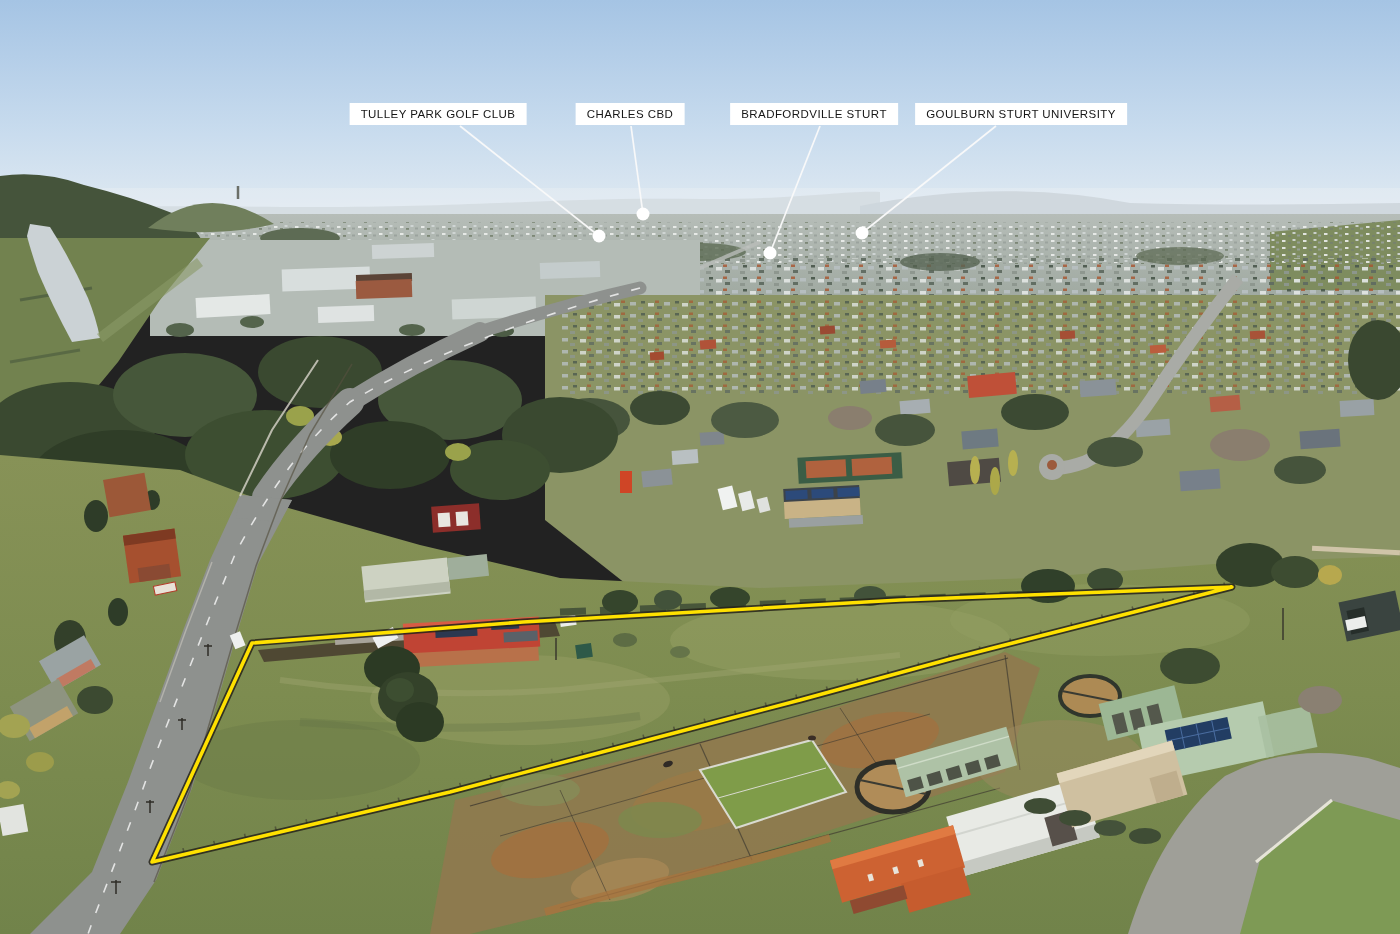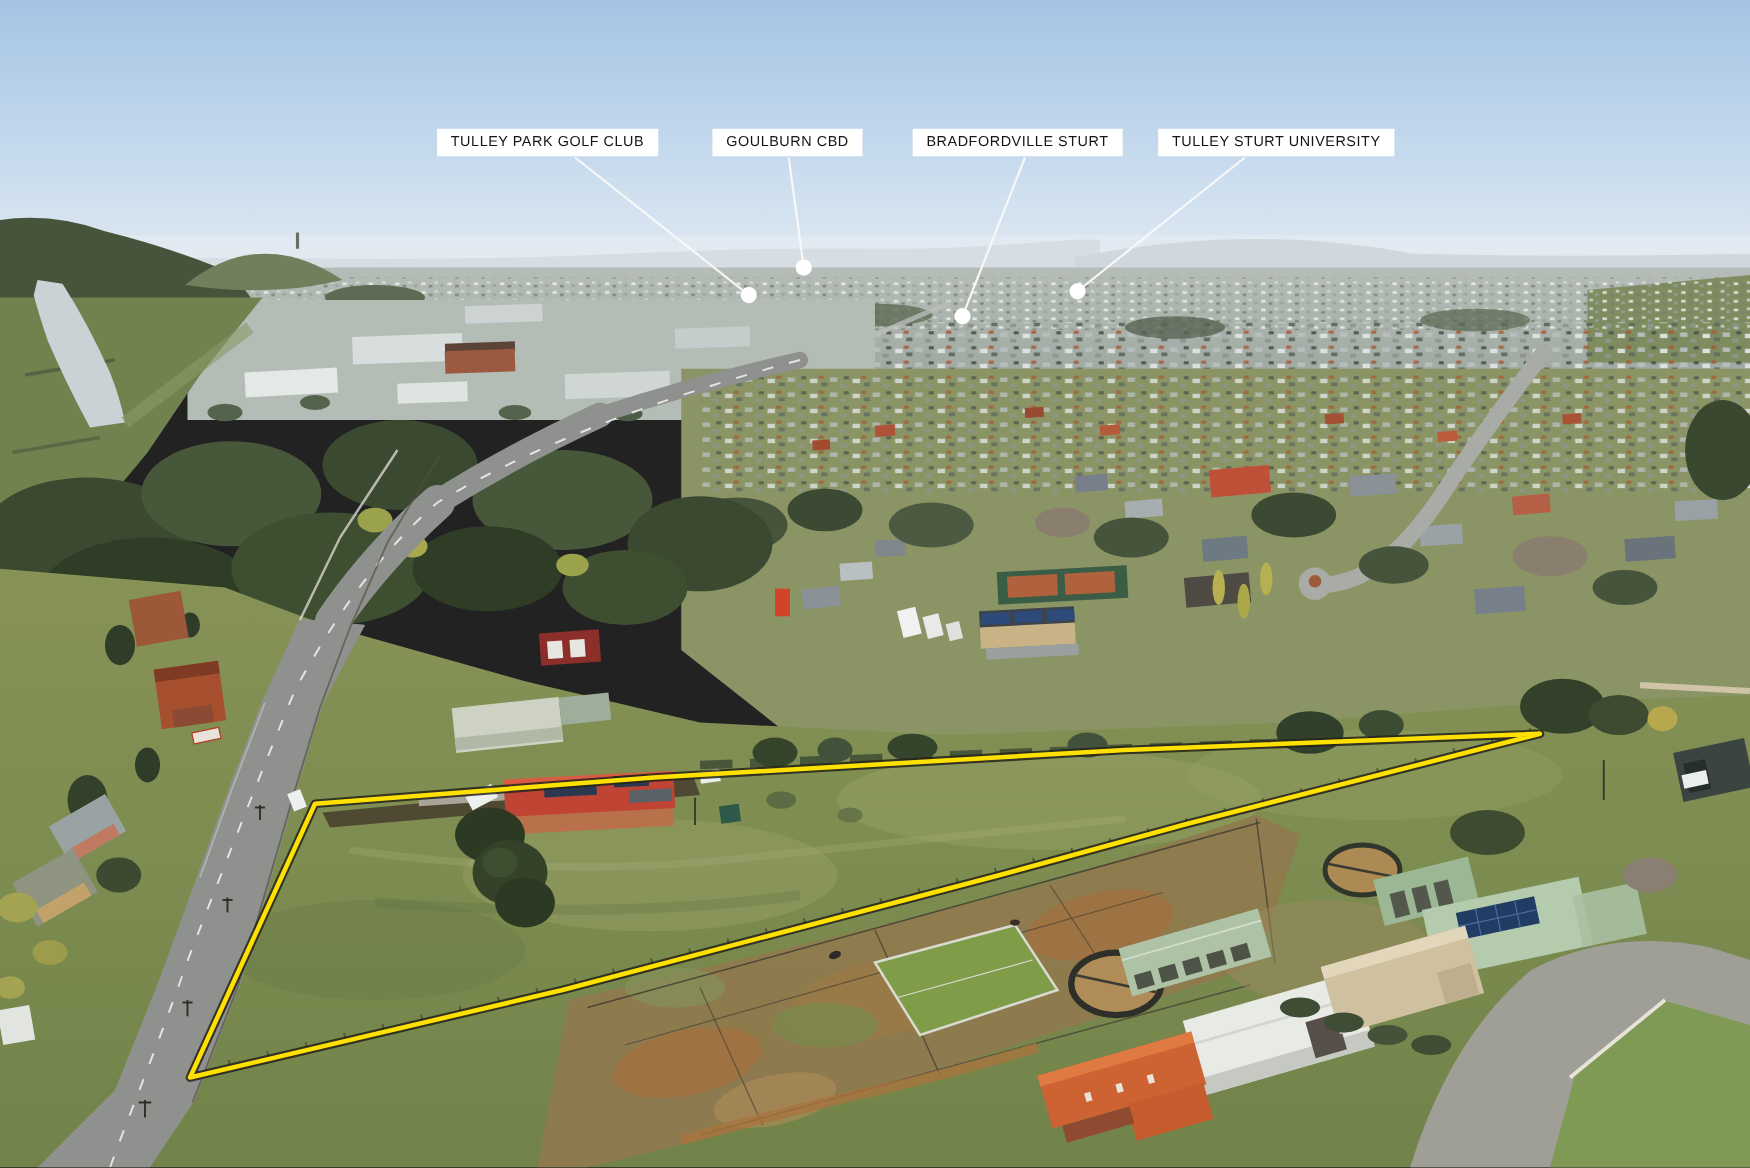--- a/index.html
+++ b/index.html
@@ -399,16 +399,16 @@
   </g>
   <g fill="#ffffff" stroke="none">
     <circle cx="599" cy="236" r="6.5"></circle>
     <circle cx="643" cy="214" r="6.5"></circle>
     <circle cx="770" cy="253" r="6.5"></circle>
     <circle cx="862" cy="233" r="6.5"></circle>
   </g>
 </svg>
 
 <div class="callout" style="left:438px">TULLEY PARK GOLF CLUB</div>
-<div class="callout" style="left:630px">GOULBURN CBD</div>
+<div class="callout" style="left:630px">CHARLES CBD</div>
 <div class="callout" style="left:814px">BRADFORDVILLE STURT</div>
-<div class="callout" style="left:1021px">TULLEY STURT UNIVERSITY</div>
+<div class="callout" style="left:1021px">GOULBURN STURT UNIVERSITY</div>
 </div>
 
 </body></html>

